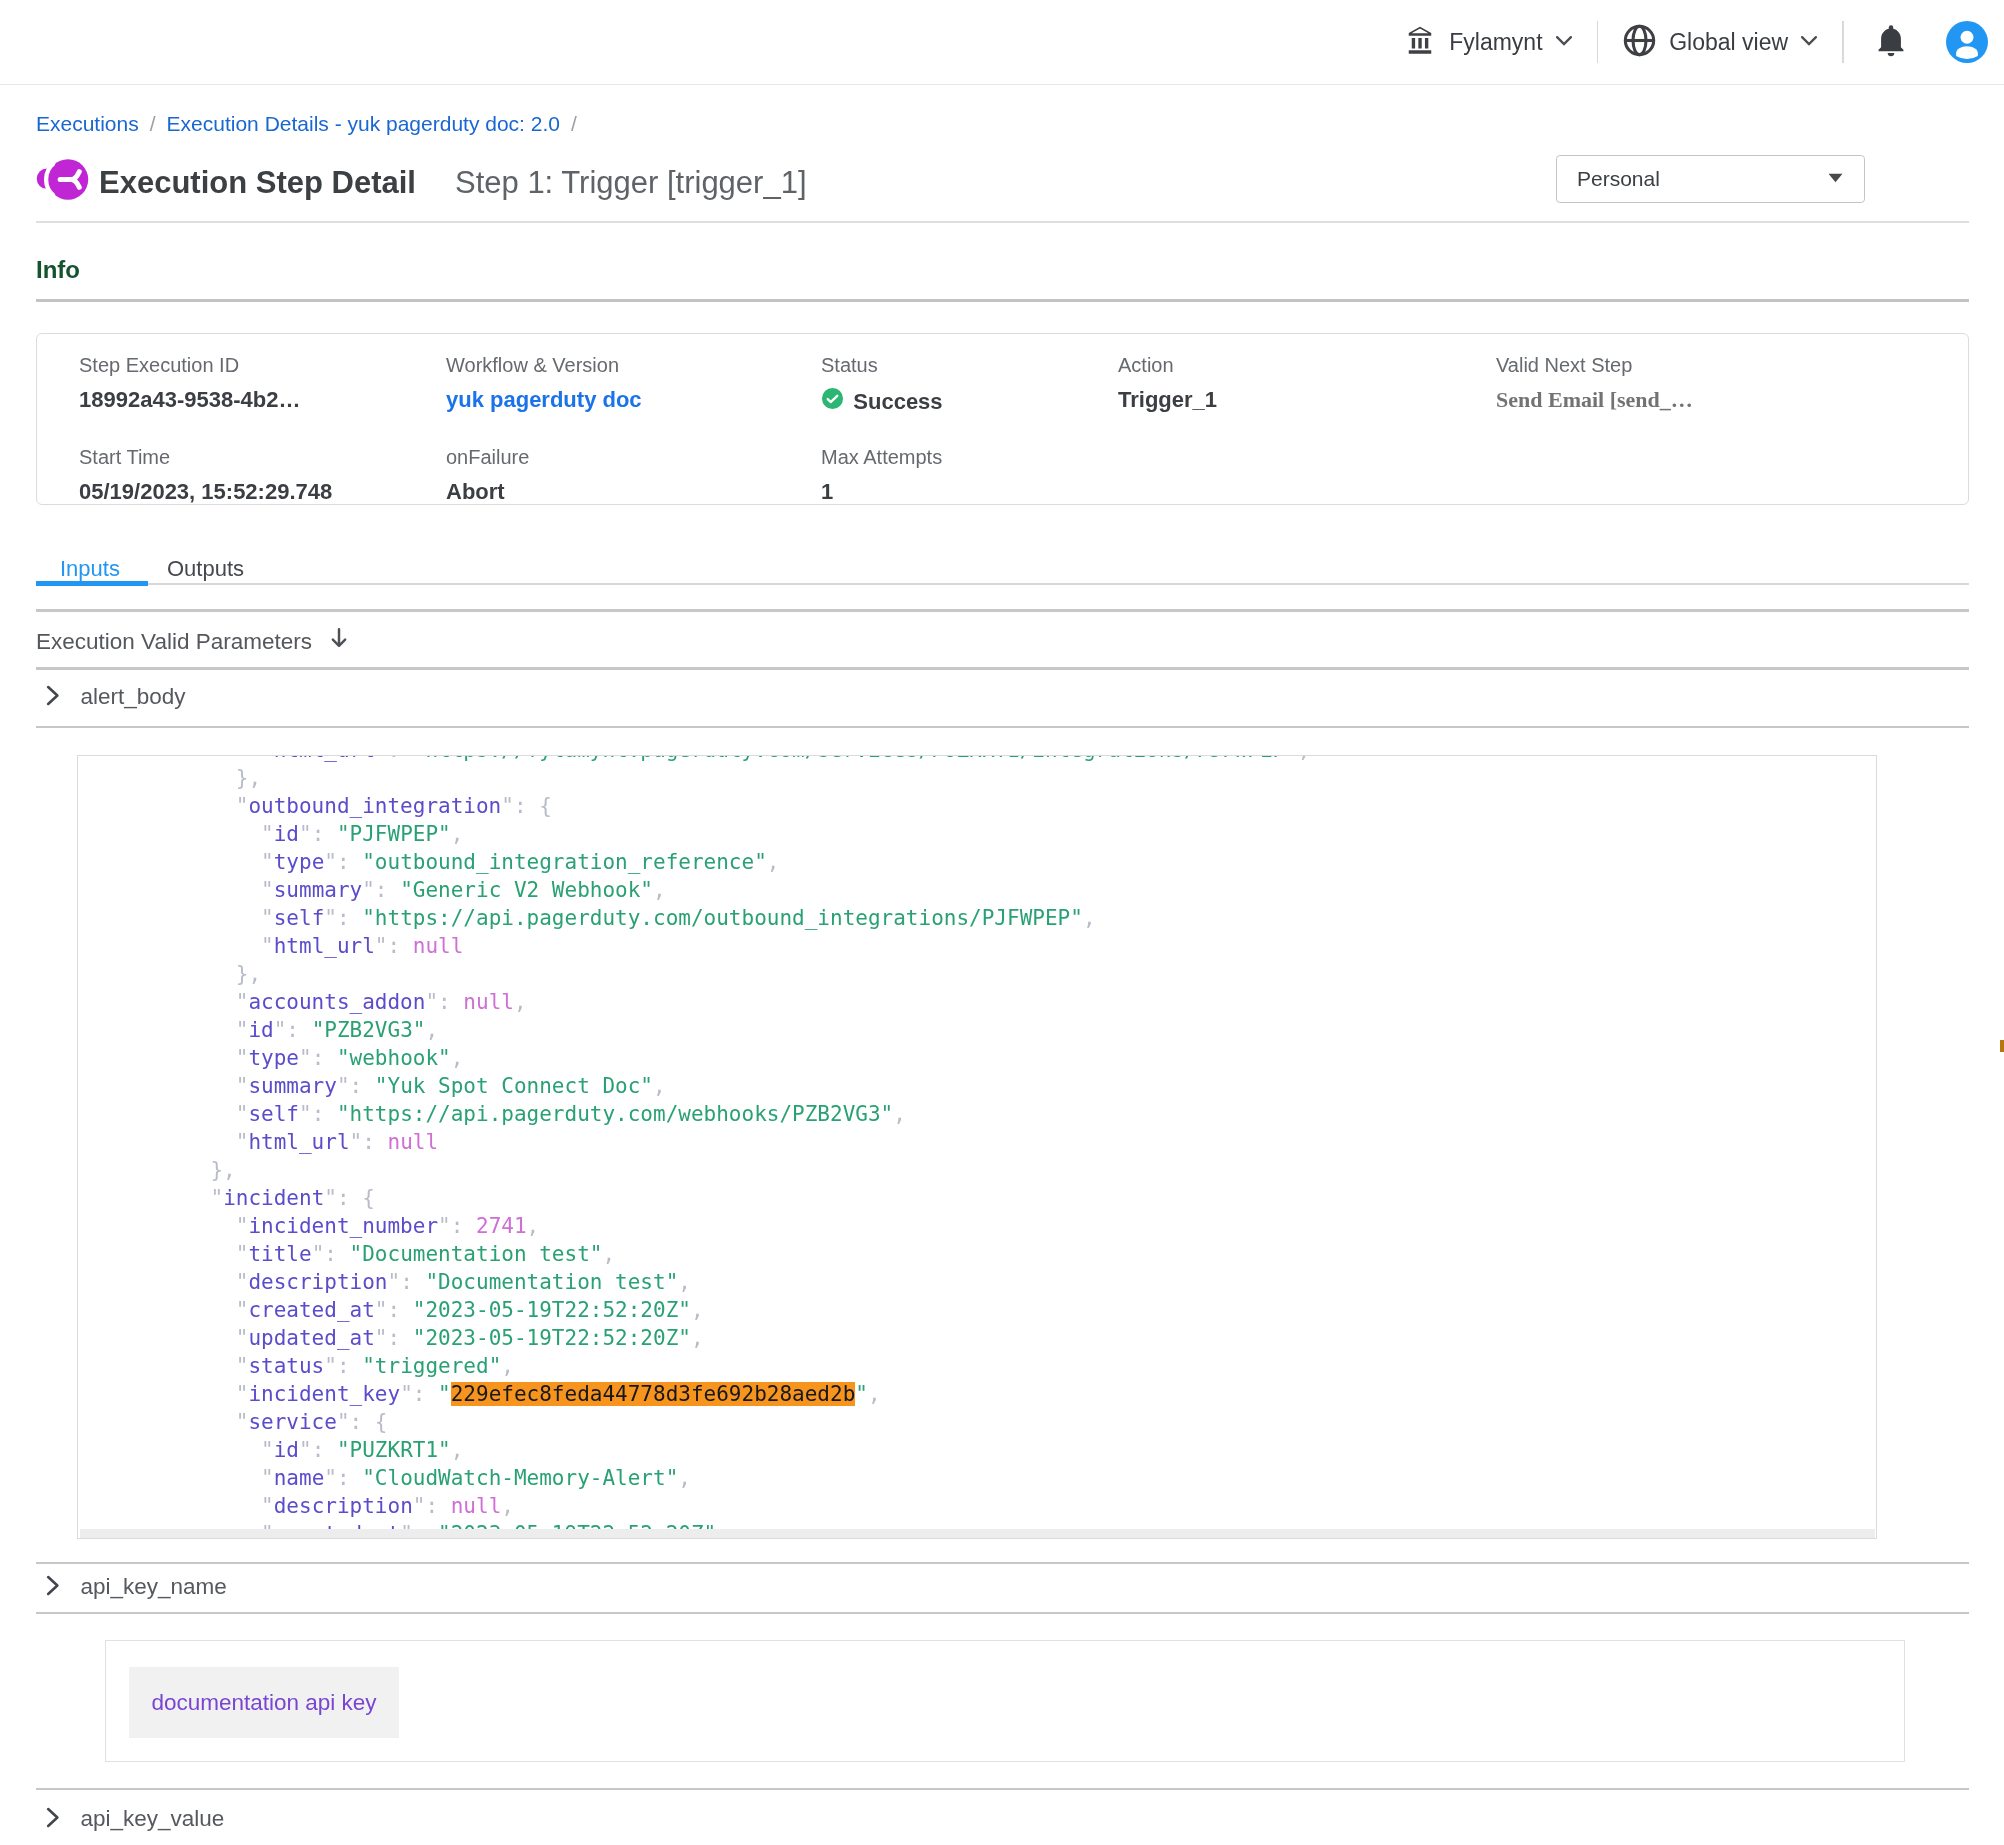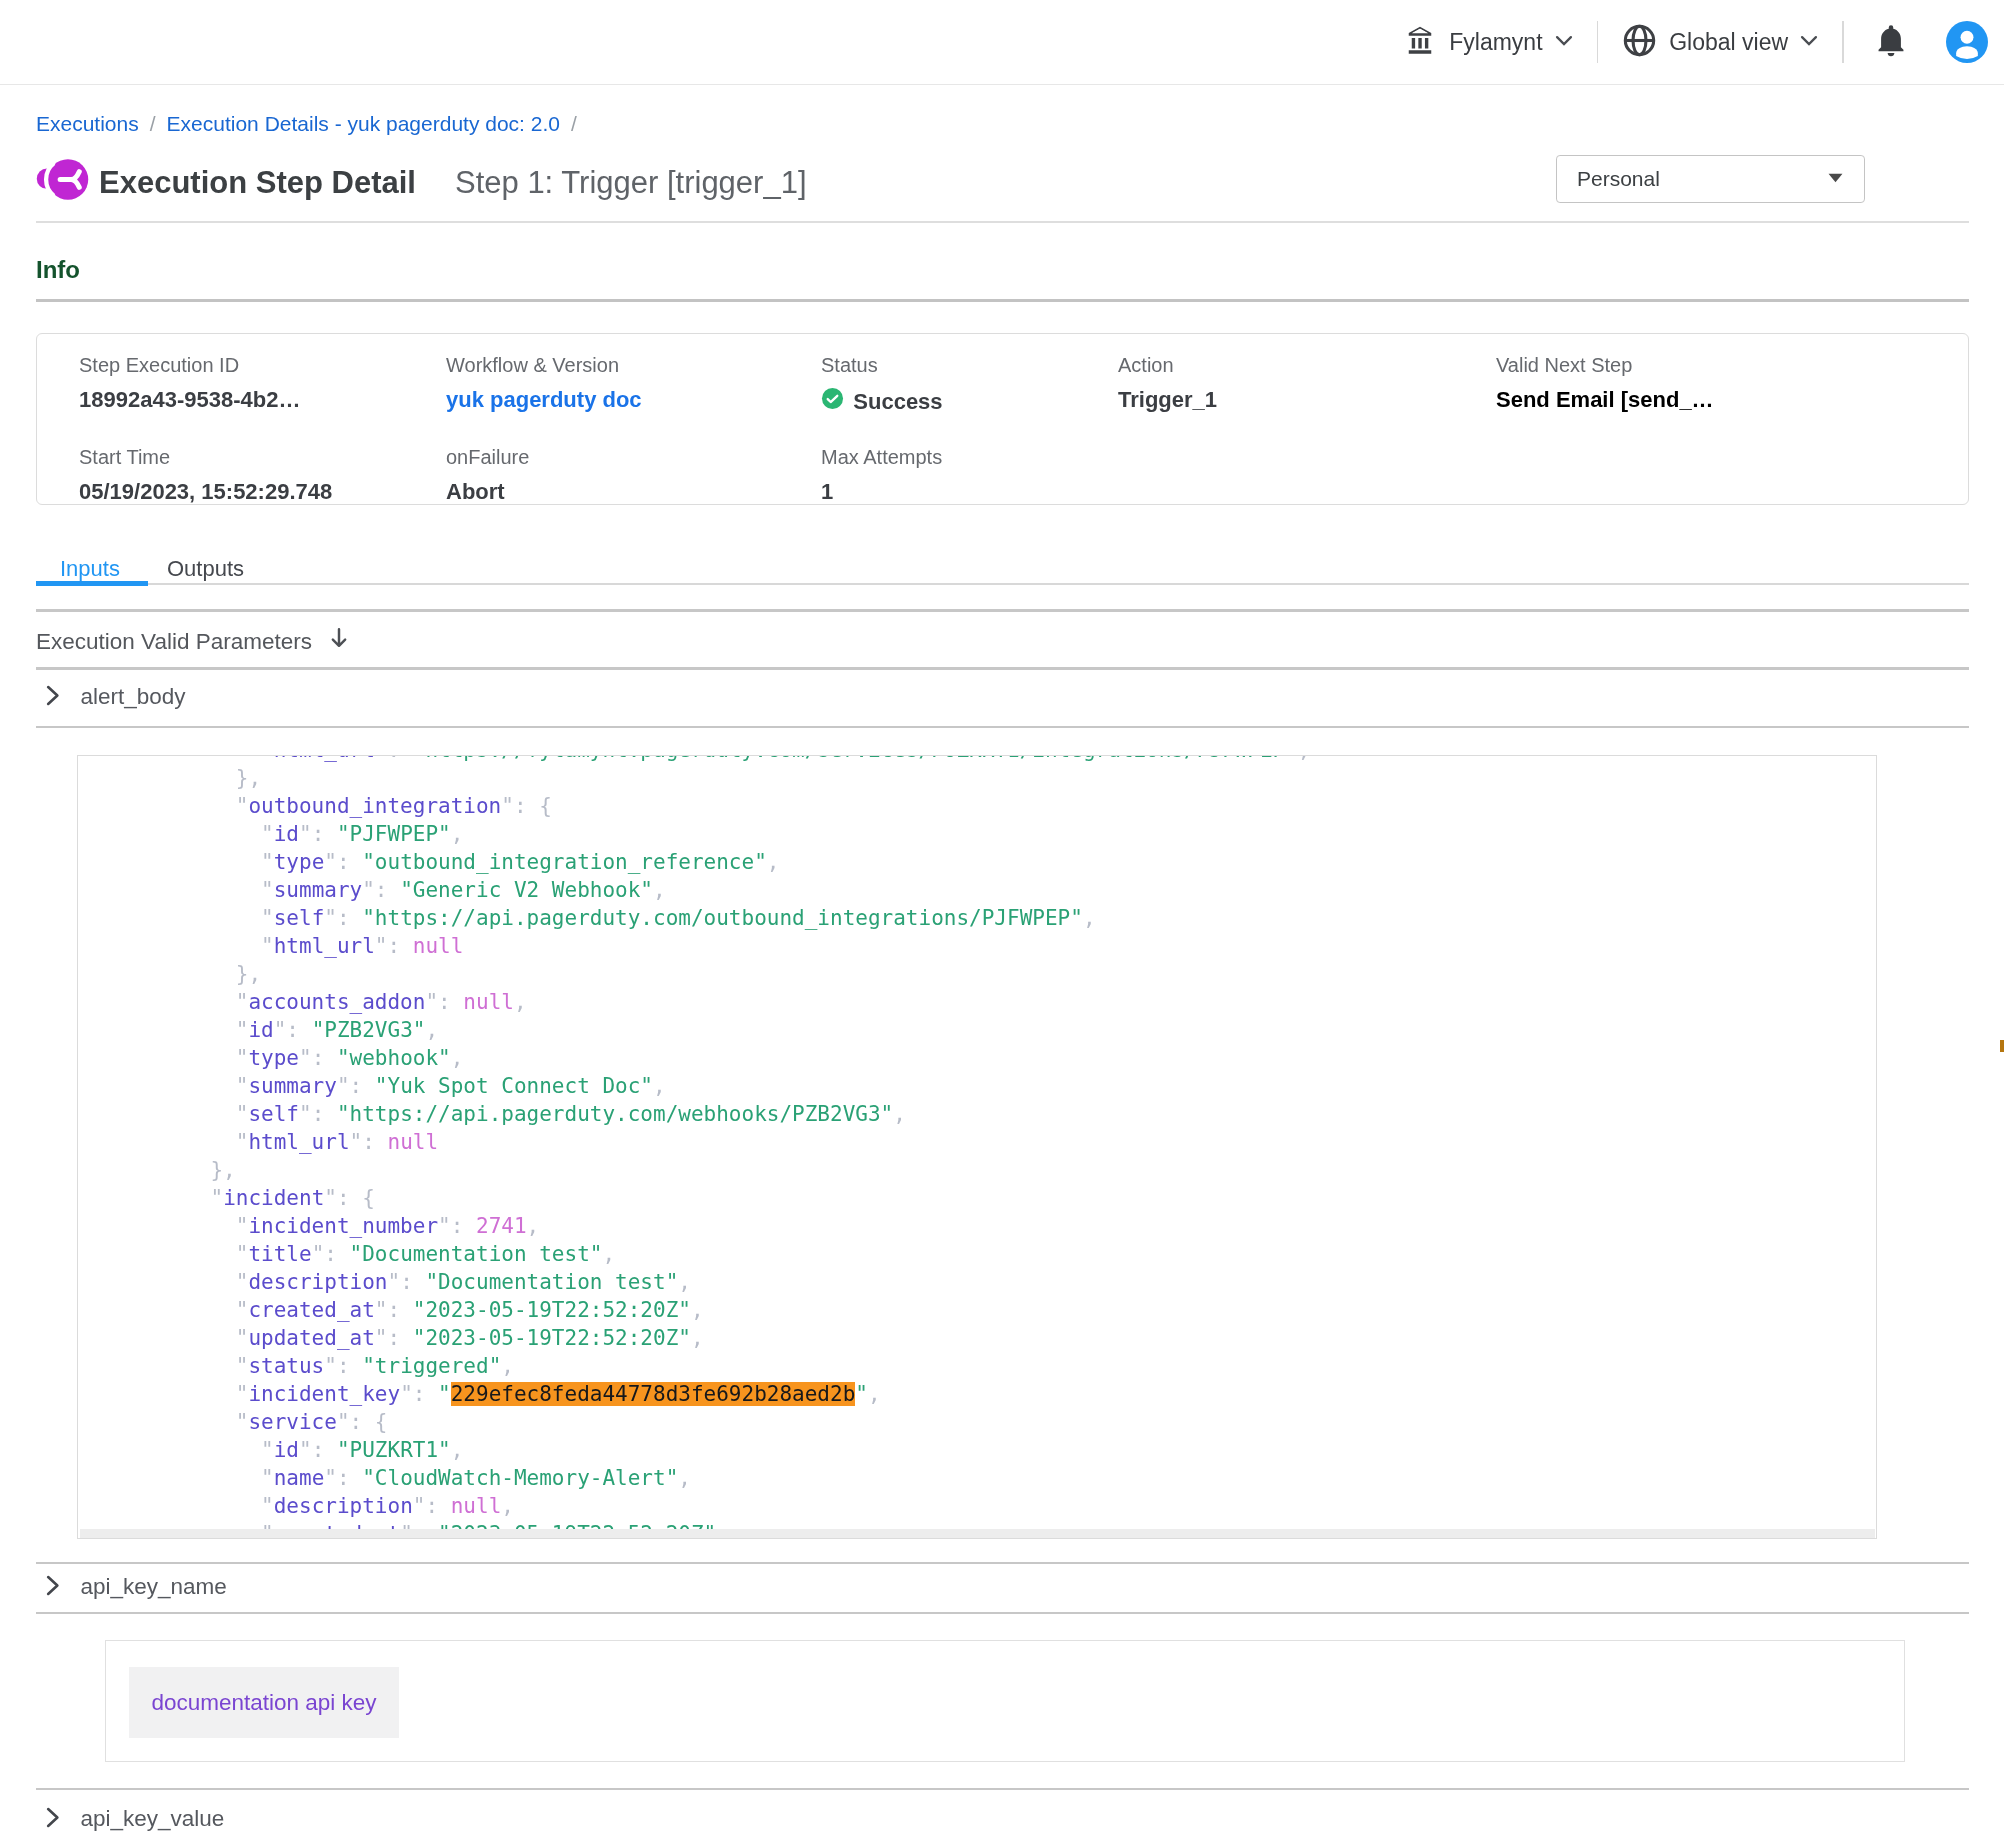--- a/index.html
+++ b/index.html
@@ -32,21 +32,21 @@
   .hdiv-light { position:absolute; left:36px; width:1933px; background:#dedede; }
 
   
   .info-heading { position:absolute; top:256px; left:36px; font-size:24px; color:#14532d; }
   .info-card { position:absolute; top:333px; left:36px; width:1933px; height:172px; border:1.6px solid #dcdcdc;
                border-radius:6px; background:#fff; }
   .info-grid { display:grid; grid-template-columns:367px 375px 297px 378px auto; padding:20px 0 0 42px; row-gap:29.5px; }
   .fld-label { font-size:20px; color:#66696e; }
   .fld-value { font-size:22px; font-weight:600; color:#3b3e43; margin-top:10px; }
   .fld-link { color:#1a73e8; cursor:pointer; }
-  .fld-link-light { color:#000000; cursor:pointer; }
+  .fld-link-light { color:#737373; cursor:pointer;font-family:Liberation Serif, serif; }
   .status-val { display:flex; align-items:center; gap:9.3px; }
 
   
   .tab { position:absolute; top:556px; font-size:22px; cursor:pointer; }
   .tab-inputs { left:60px; color:#2196f3; }
   .tab-outputs { left:167px; color:#45484e; }
   .tab-underline { position:absolute; top:581px; left:36px; width:112px; height:4.7px; background:#2196f3; z-index:2; }
   .tabs-line { position:absolute; top:583px; left:36px; width:1933px; height:2.3px; background:#d8d8d8; }
 
   

